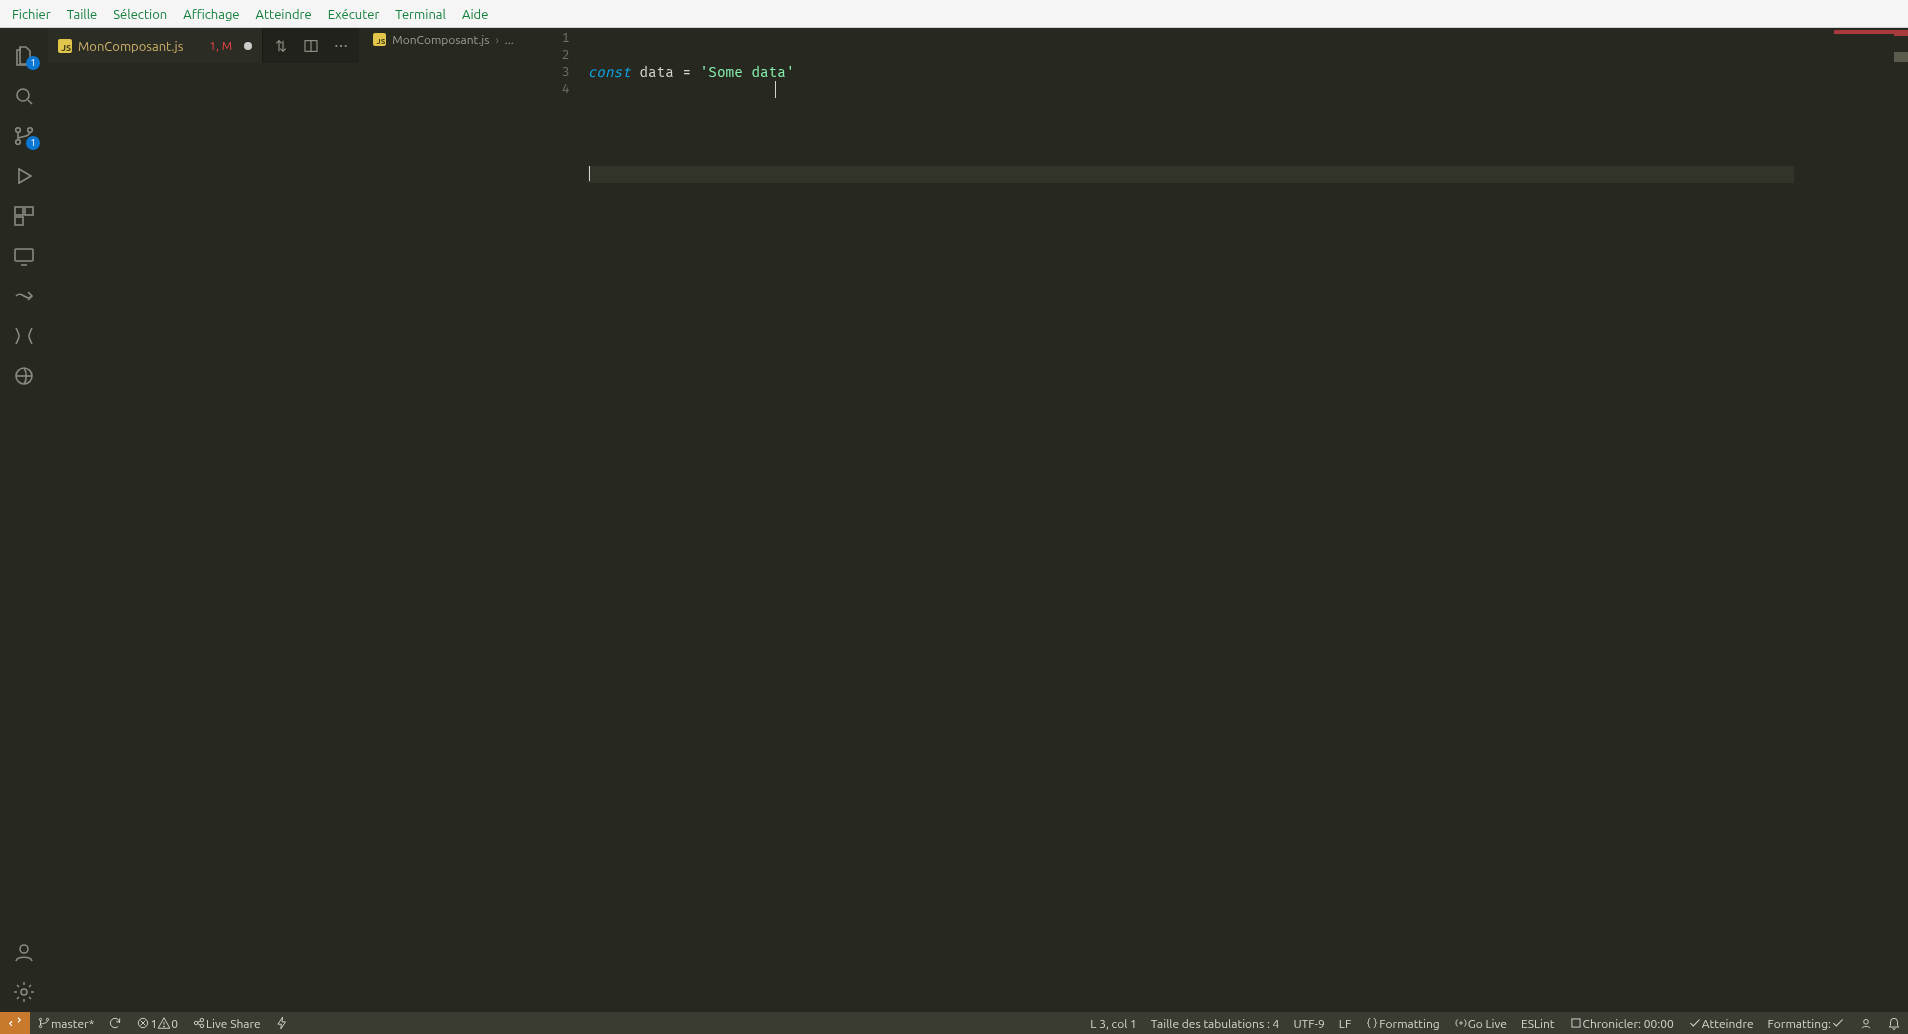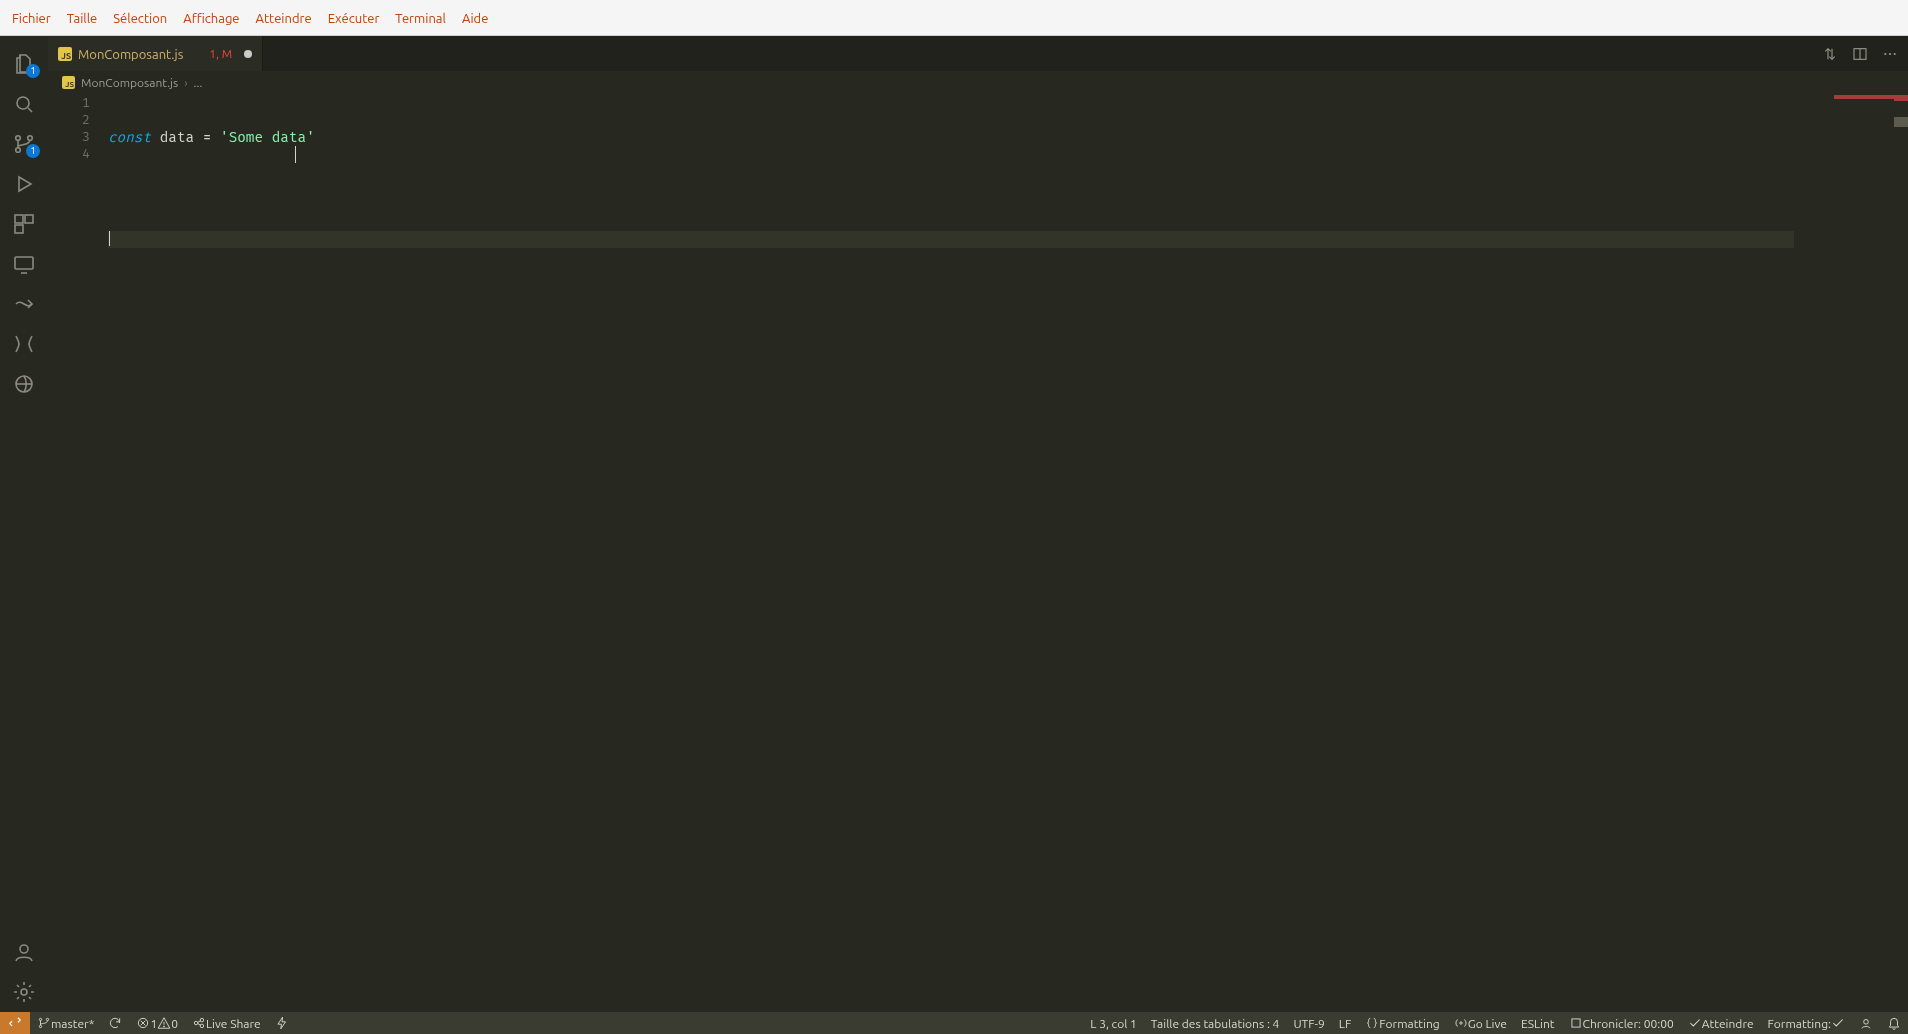--- a/index.html
+++ b/index.html
@@ -8,23 +8,23 @@
     font-family: -apple-system, BlinkMacSystemFont, "Segoe UI", Ubuntu, "Helvetica Neue", sans-serif;
     font-size: 13px;
     color: #cccccc;
     background: #1e1e1e;
     display: flex;
     flex-direction: column;
   }
 
   
   .menubar {
-    height: 36px;
+    height: 28px;
     background: #f5f5f5;
-    color: #c2410c;
+    color: #15803d;
     display: flex;
     align-items: center;
     padding: 0 4px;
     font-size: 13px;
     border-bottom: 1px solid #d0d0d0;
     flex: none;
   }
   .menubar .menu-item {
     padding: 2px 8px;
     cursor: default;
@@ -70,21 +70,21 @@
     line-height: 14px;
     text-align: center;
     padding: 0 3px;
   }
   .activity-bar .spacer { flex: 1 1 auto; }
 
   
   .editor-group {
     flex: 1 1 auto;
     display: flex;
-    flex-direction: column;
+    flex-direction: row;
     min-width: 0;
   }
 
   .tabs-row {
     height: 35px;
     background: #21221b;
     display: flex;
     align-items: stretch;
     flex: none;
   }

